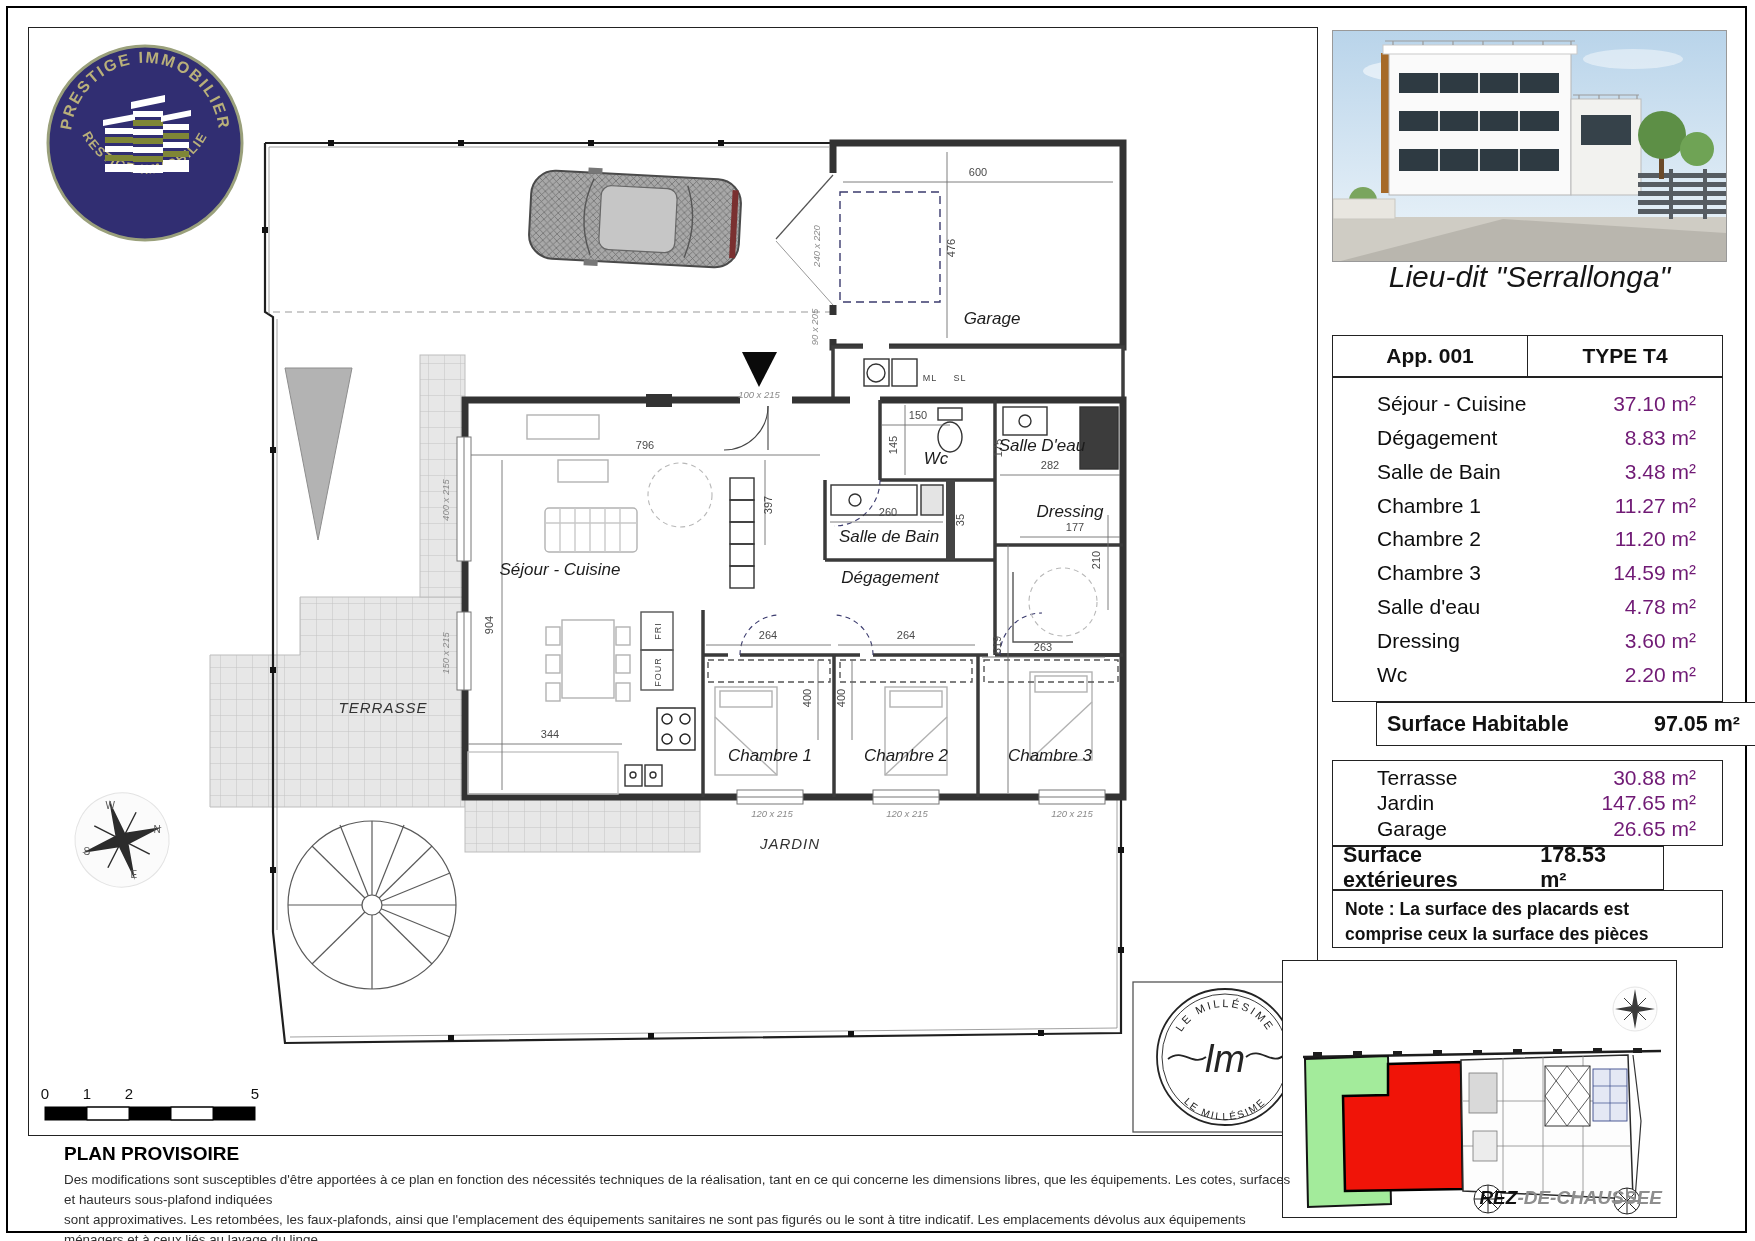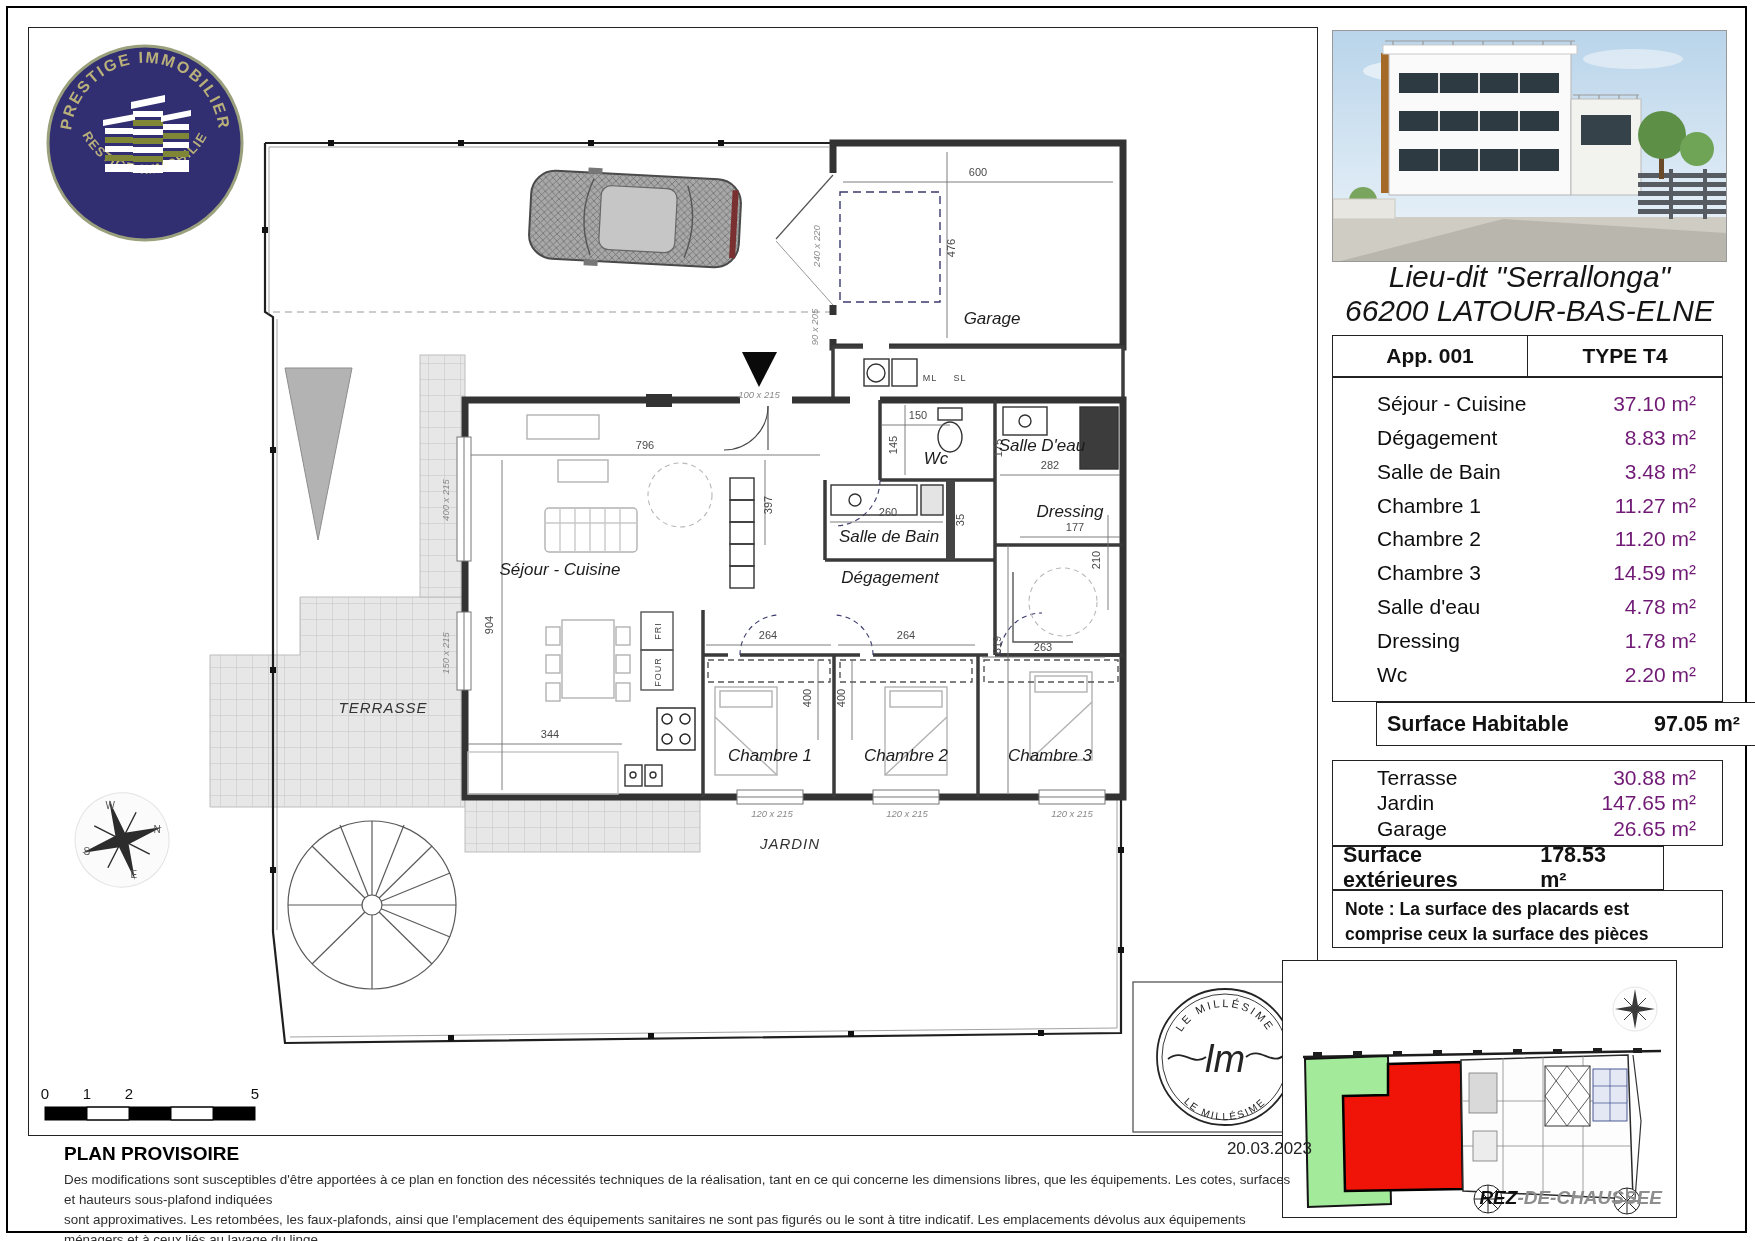--- a/index.html
+++ b/index.html
@@ -476,21 +476,20 @@
         <circle cx="329" cy="104" r="24" fill="#5d8f46"></circle>
         <circle cx="364" cy="118" r="17" fill="#6fa355"></circle>
         <circle cx="30" cy="170" r="14" fill="#7aa55e"></circle>
         <rect x="0" y="168" width="62" height="20" fill="#e8e6e0" stroke="#c9c7c0"></rect>
       </g>
     </svg>
   </div>
 
   <div class="abs address">
     <div>Lieu-dit "Serrallonga"</div>
-    <div>66200 LATOUR-BAS-ELNE</div>
   </div>
 
   <div class="abs rbox t1-header">
     <div class="cell left">App. 001</div>
     <div class="cell">TYPE T4</div>
   </div>
 
   <div class="abs rbox rooms-box">
     <div class="row">
         <span class="lbl">Séjour - Cuisine</span>
@@ -515,21 +514,21 @@
     <div class="row">
         <span class="lbl">Chambre 3</span>
         <span class="val">14.59 m²</span>
       </div>
     <div class="row">
         <span class="lbl">Salle d'eau</span>
         <span class="val">4.78 m²</span>
       </div>
     <div class="row">
         <span class="lbl">Dressing</span>
-        <span class="val">1.78 m²</span>
+        <span class="val">3.60 m²</span>
       </div>
     <div class="row">
         <span class="lbl">Wc</span>
         <span class="val">2.20 m²</span>
       </div>
   </div>
 
   <div class="abs rbox total-box surf-hab">
     <span>Surface Habitable</span>
     <span>97.05 m²</span>
@@ -594,21 +593,20 @@
           <path d="M344,227 v26 M331,240 h26 M335,231 l18,18 M353,231 l-18,18"></path>
         </g>
         <path d="M350,94 L358,160 L352,238" stroke="#333" stroke-width="1.2" fill="none"></path>
       </g>
     </svg>
     <div class="floor-label">
       <span class="pre">REZ</span><span class="suf">-DE-CHAUSSEE</span>
     </div>
   </div>
 
-  <div class="abs date">20.03.2023</div>
   <div class="abs foot-title">PLAN PROVISOIRE</div>
   <div class="abs foot-par">
     <div>Des modifications sont susceptibles d'être apportées à ce plan en fonction des nécessités techniques de la réalisation, tant en ce qui concerne les dimensions libres, que les équipements. Les cotes, surfaces et hauteurs sous-plafond indiquées</div>
     <div>sont approximatives. Les retombées, les faux-plafonds, ainsi que l'emplacement des équipements sanitaires ne sont pas figurés ou le sont à titre indicatif. Les emplacements dévolus aux équipements ménagers et à ceux liés au lavage du linge</div>
 
   </div>
 
 </div>
 
 </body></html>

